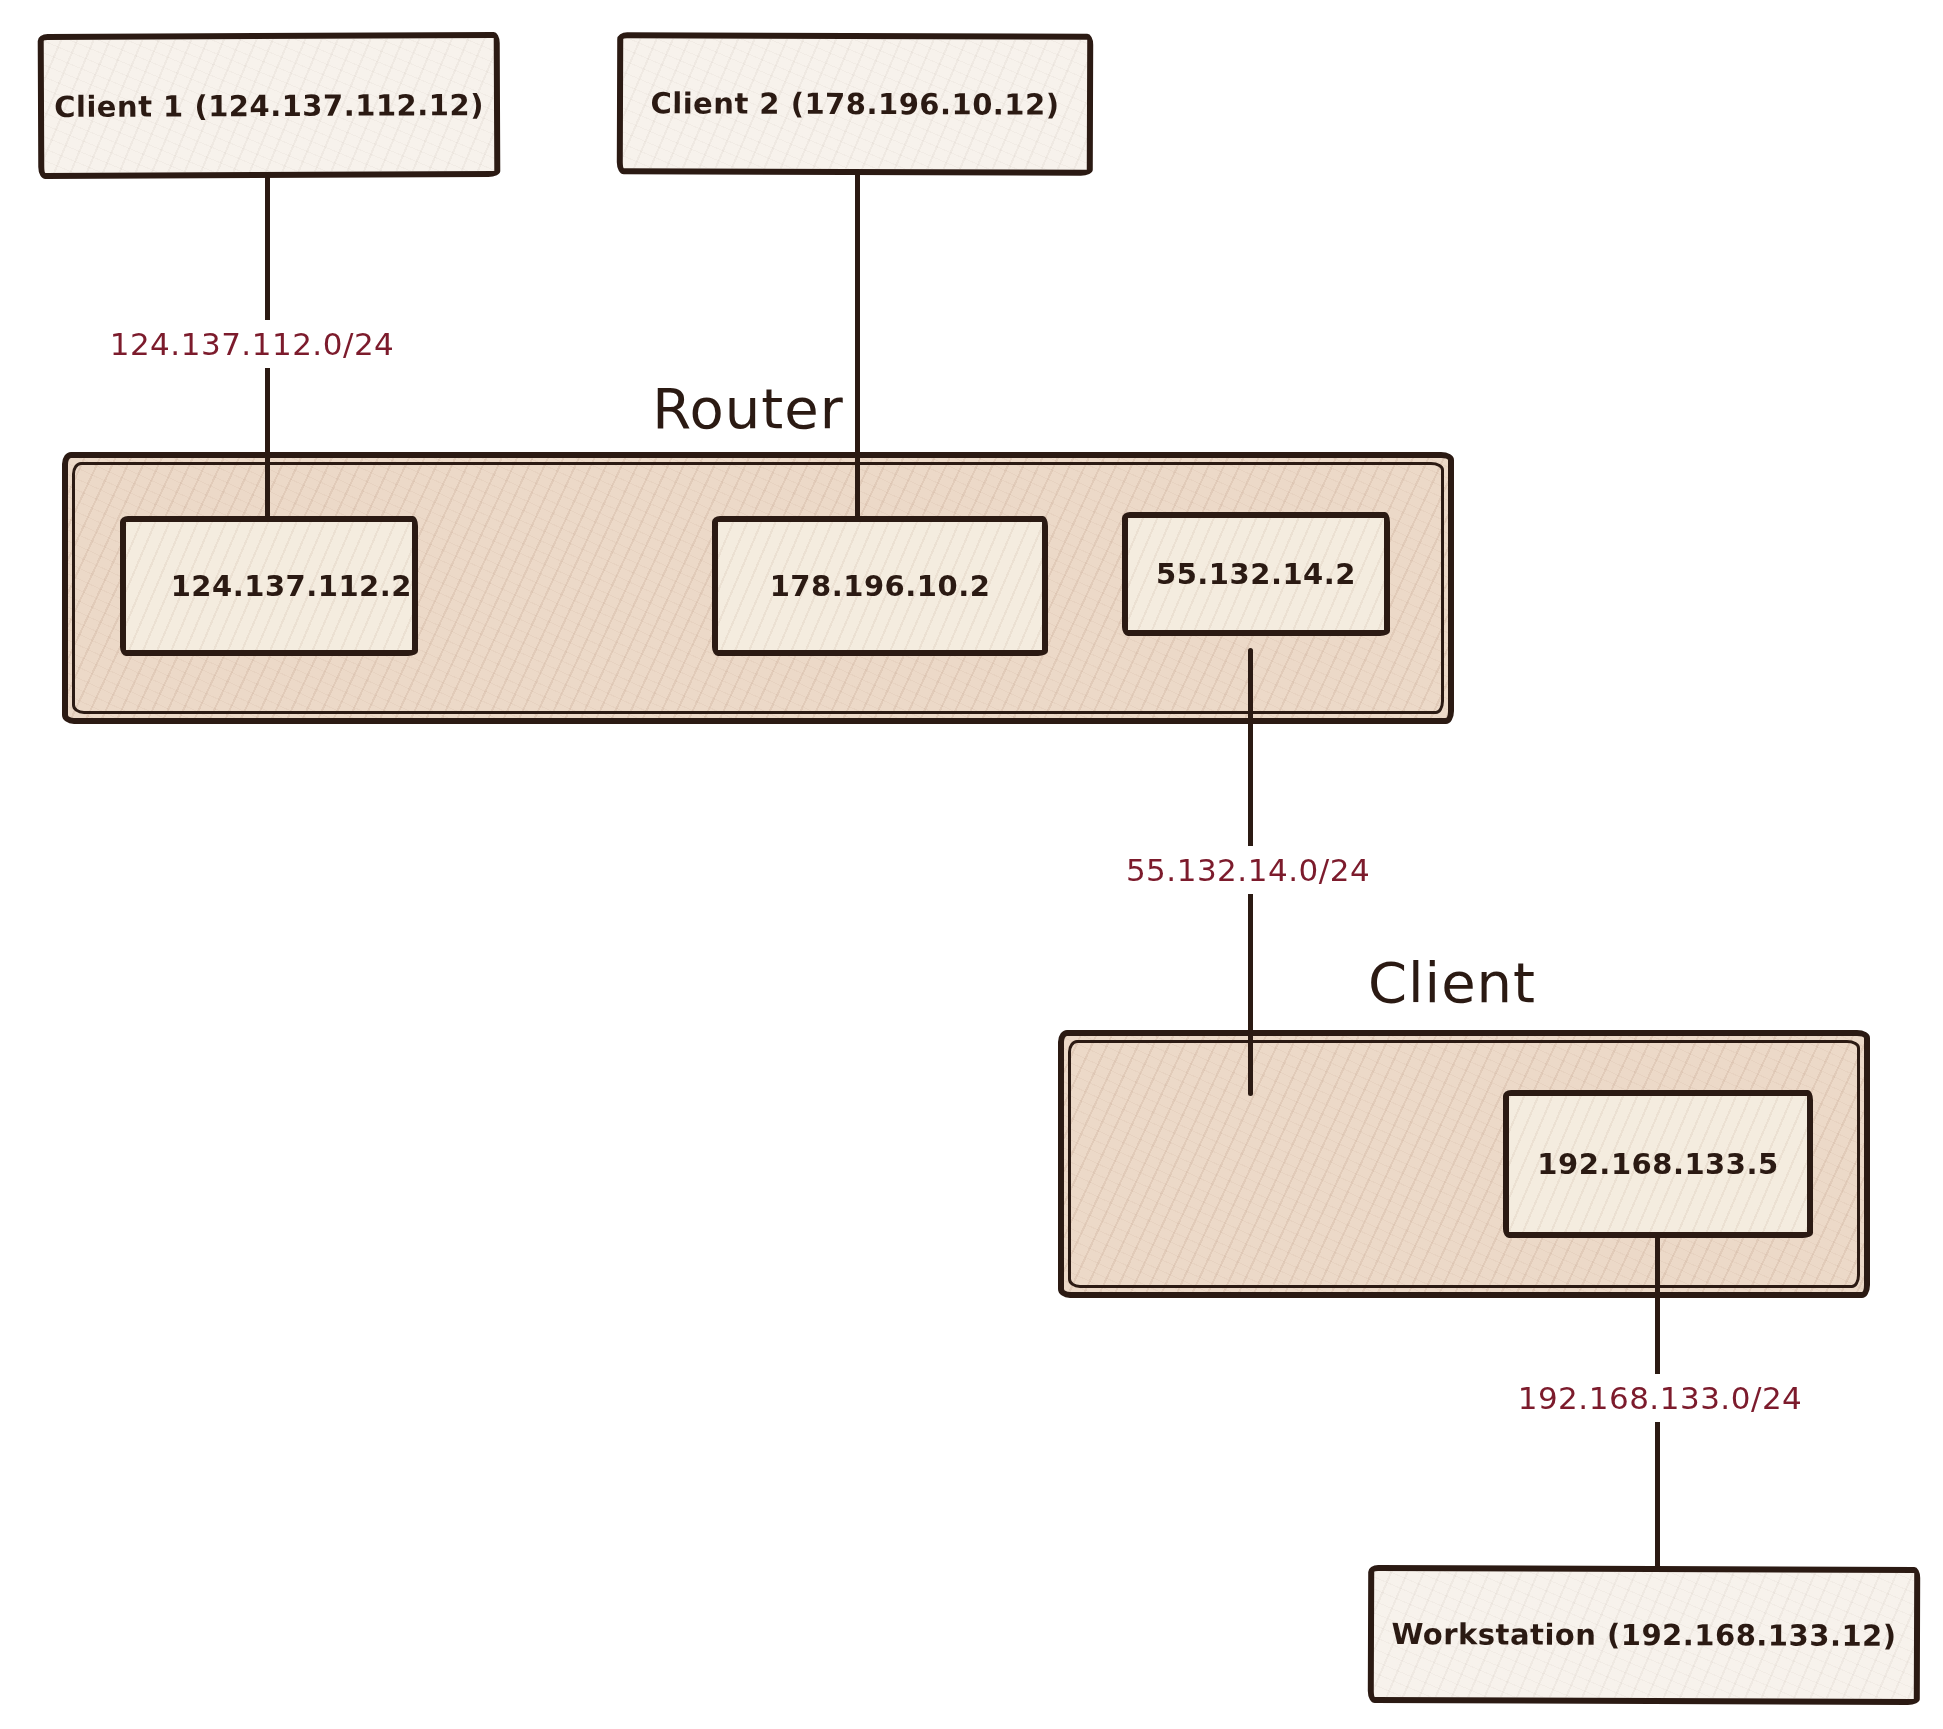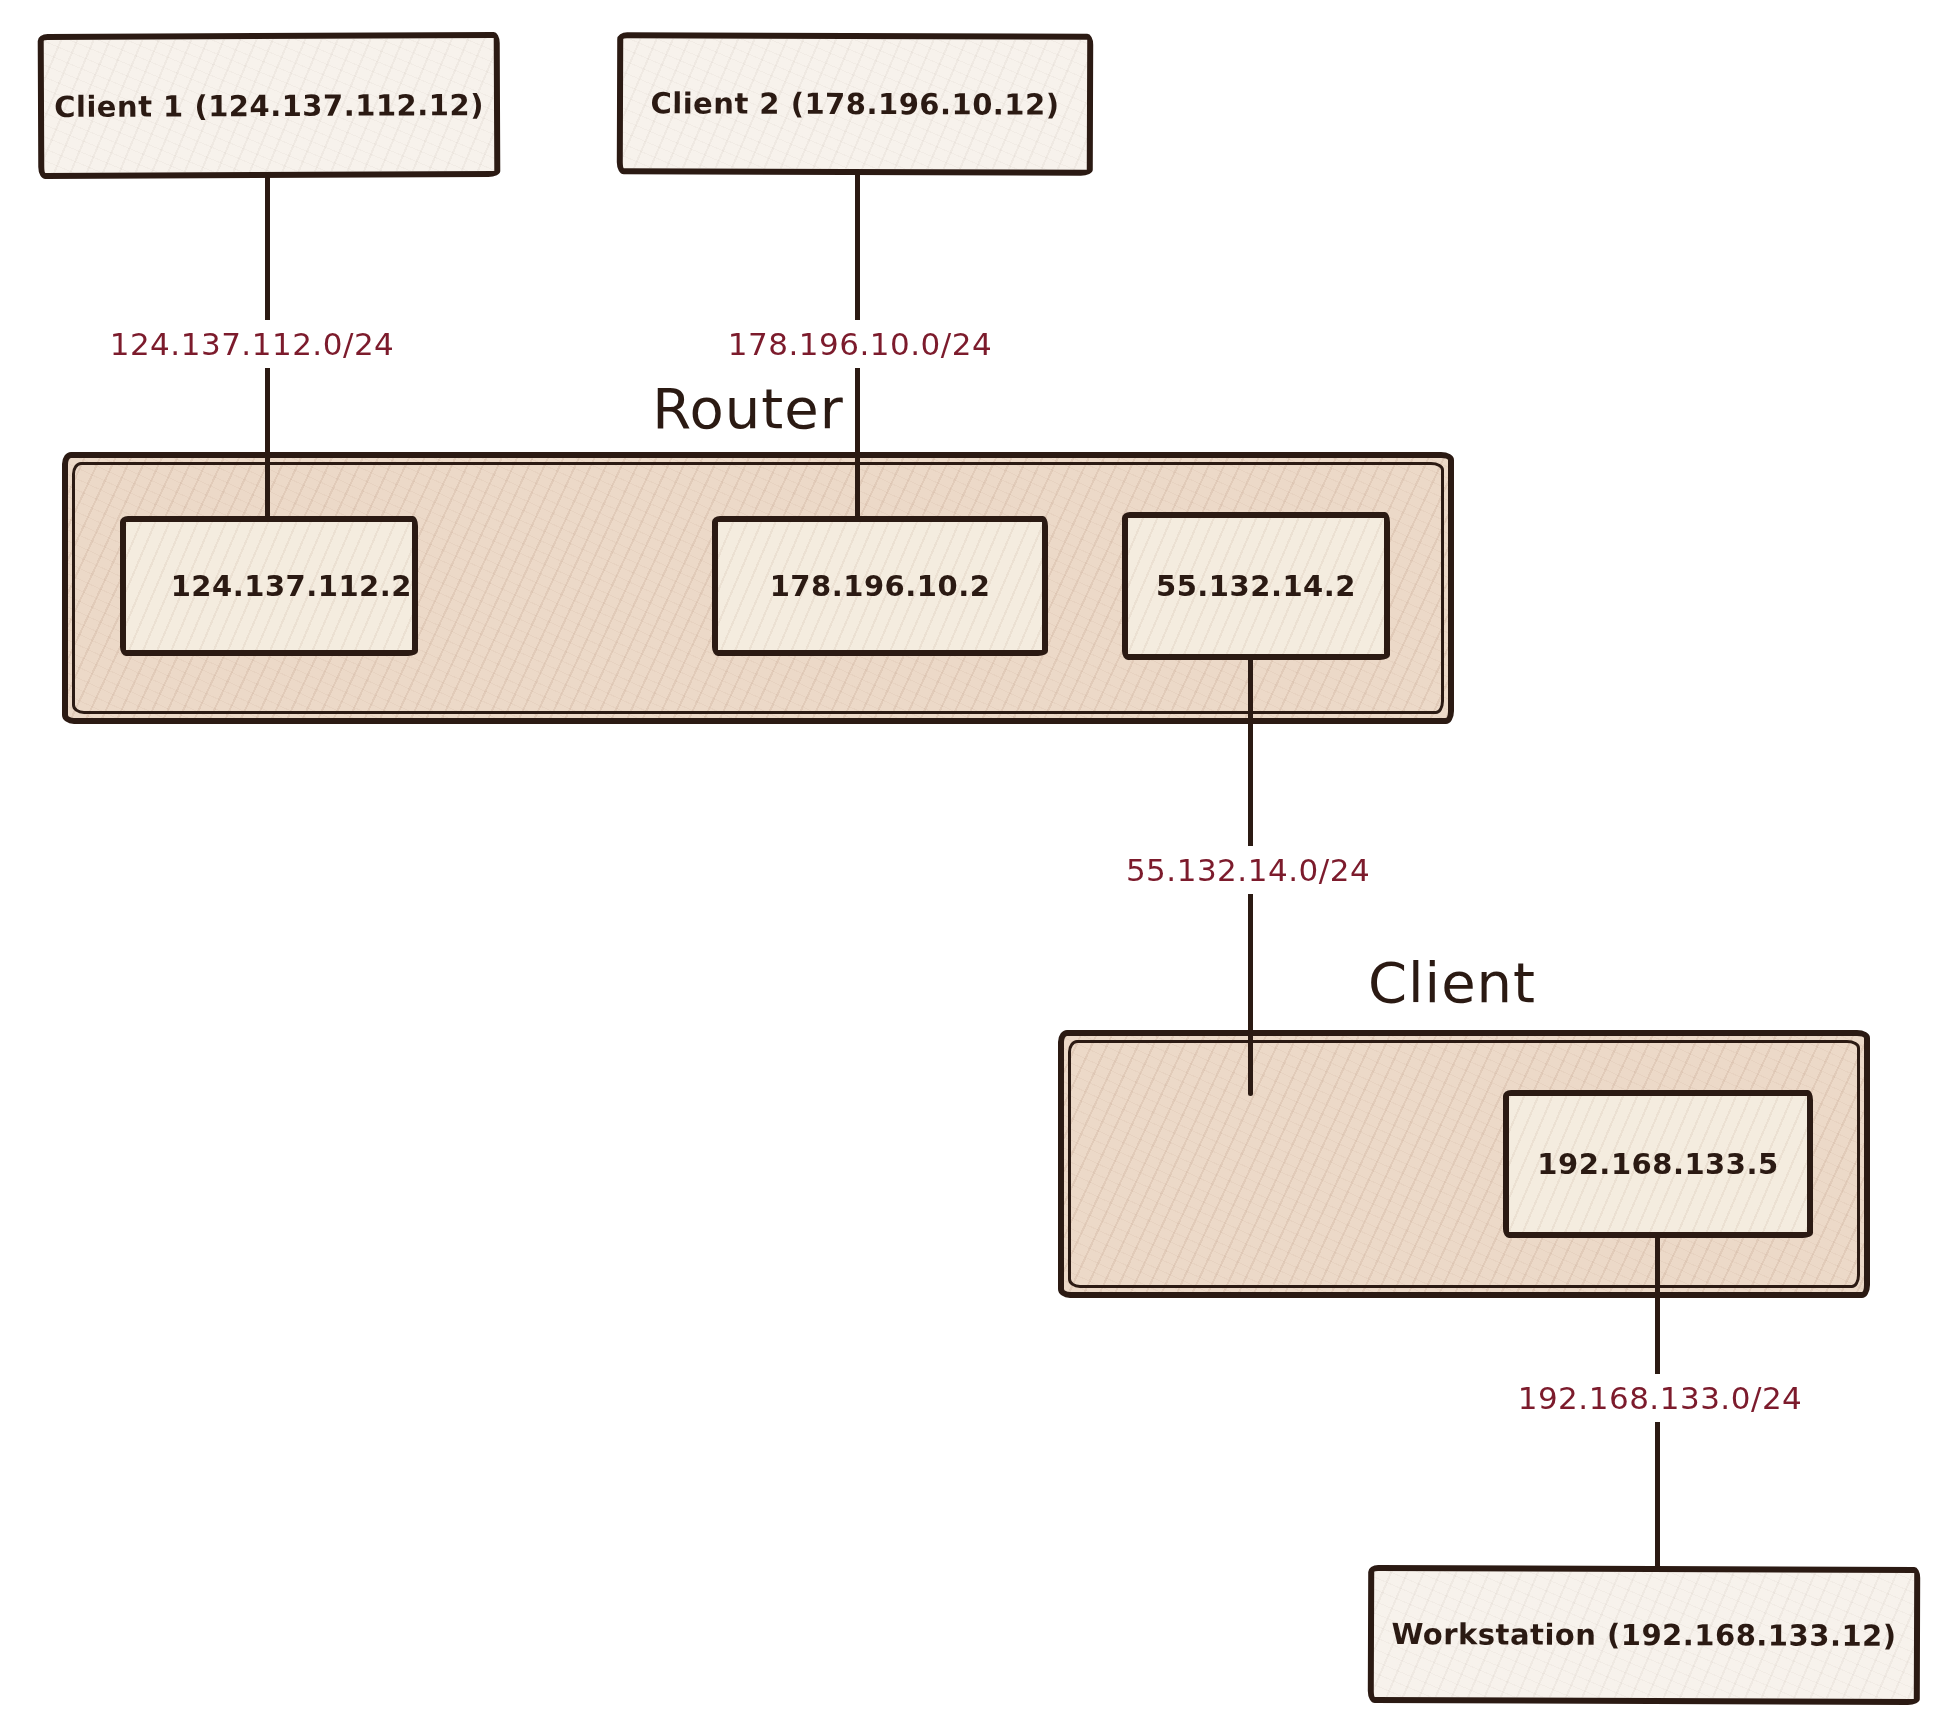--- a/index.html
+++ b/index.html
@@ -123,21 +123,21 @@
   <div class="group-title" style="left:748px; top:408px;">Router</div>
 
   <div class="box group" style="left:62px; top:452px; width:1392px; height:272px;"></div>
 
   <div class="box iface" style="left:120px; top:516px; width:298px; height:140px;justify-content:flex-end;">
     <span>124.137.112.2</span>
   </div>
   <div class="box iface" style="left:712px; top:516px; width:336px; height:140px;">
     <span>178.196.10.2</span>
   </div>
-  <div class="box iface" style="left:1122px; top:512px; width:268px; height:148px;">
+  <div class="box iface" style="left:1122px; top:512px; width:268px; height:124px;">
     <span>55.132.14.2</span>
   </div>
 
   <div class="group-title" style="left:1452px; top:982px;">Client</div>
 
   <div class="box group" style="left:1058px; top:1030px; width:812px; height:268px;"></div>
 
   <div class="box iface" style="left:1503px; top:1090px; width:310px; height:148px;">
     <span>192.168.133.5</span>
   </div>
@@ -145,17 +145,16 @@
   <div class="box node tilt-b" style="left:1368px; top:1566px; width:552px; height:138px;">
     <span>Workstation (192.168.133.12)</span>
   </div>
 
   <div class="link" style="left:265px; top:175px; height:357px;"></div>
   <div class="link" style="left:855px; top:172px; height:360px;"></div>
   <div class="link" style="left:1248px; top:648px; height:448px;"></div>
   <div class="link" style="left:1655px; top:1236px; height:334px;"></div>
 
   <div class="subnet-label" style="left:252px; top:344px;">124.137.112.0/24</div>
-  <div class="subnet-label" style="left:860px; top:344px;">178.196.10.0/24</div>
   <div class="subnet-label" style="left:1248px; top:870px;">55.132.14.0/24</div>
   <div class="subnet-label" style="left:1660px; top:1398px;">192.168.133.0/24</div>
 
 </div>
 
 </body></html>

